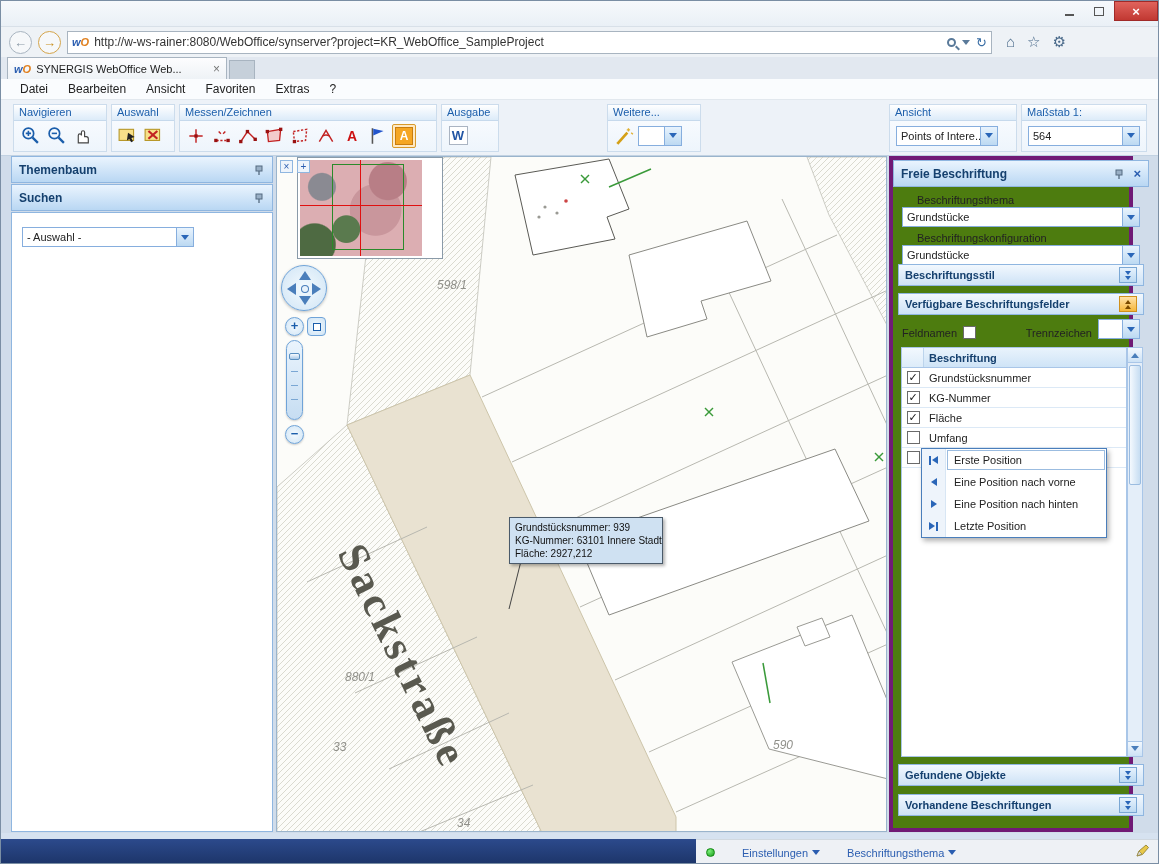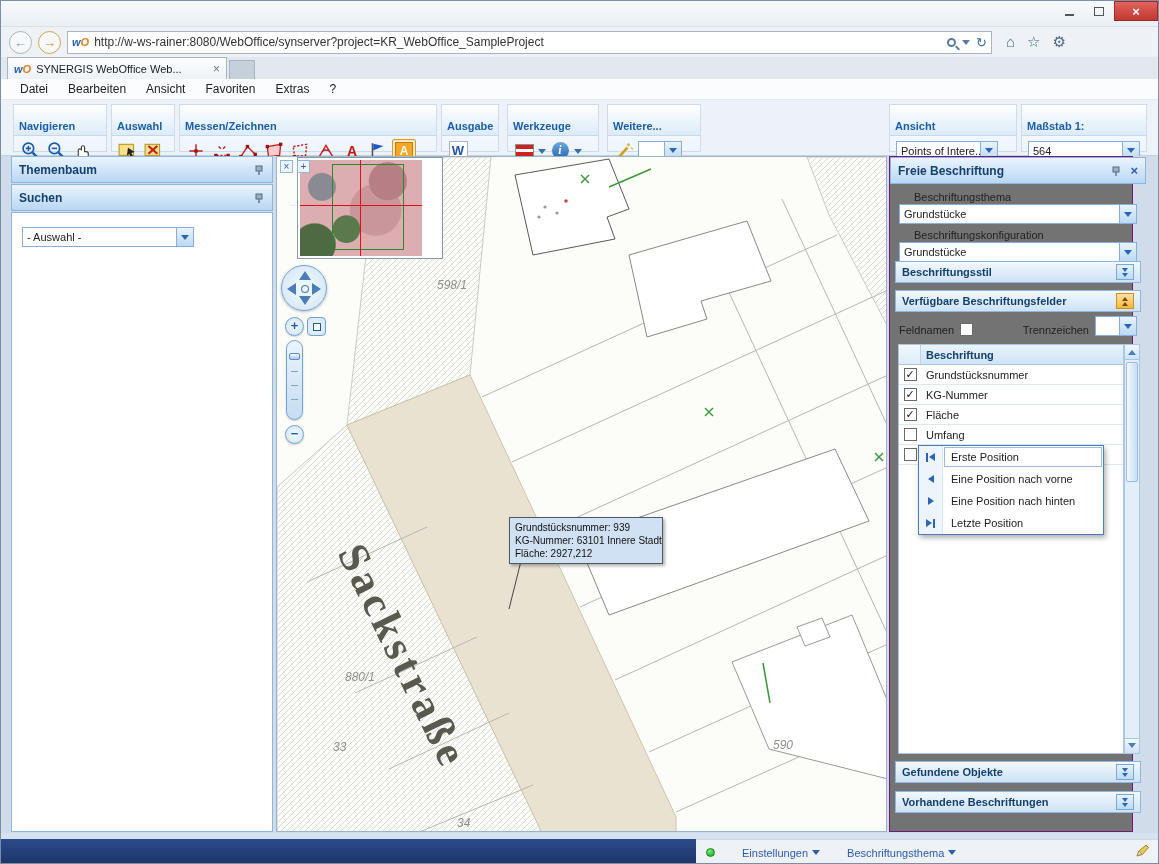--- a/index.html
+++ b/index.html
@@ -32,21 +32,21 @@
   .tab-title{flex:1;white-space:nowrap;overflow:hidden;text-overflow:ellipsis}
   .tab-close{color:#777;font-size:12px}
   .tab-stub{width:26px;height:19px;background:#c6d0da;border:1px solid #a8b4c0;border-bottom:none;margin-left:2px}
 
   .menubar{position:absolute;top:78px;left:0;width:100%;height:21px;background:#fafcfe;border-bottom:1px solid #e2e8ee;display:flex;align-items:center;padding-left:10px;gap:2px}
   .menu-item{font-size:12px;color:#222;padding:2px 9px}
 
   
   .toolbar{position:absolute;top:99px;left:0;width:100%;height:56px;background:#edf2f8;border-bottom:1px solid #c2d2e2}
   .tg{position:absolute;top:4px;height:48px;background:linear-gradient(#fcfdff,#eef5fc);border:1px solid #ccdcec}
-  .tgh{height:16px;font-size:11px;font-weight:bold;color:#1b5eab;padding:15px 5px;background:linear-gradient(#ffffff,#dcebf9);border-bottom:1px solid #c6d9ec;white-space:nowrap;overflow:hidden}
+  .tgh{height:16px;font-size:11px;font-weight:normal;color:#1b5eab;padding:1px 5px;background:linear-gradient(#ffffff,#dcebf9);border-bottom:1px solid #c6d9ec;white-space:nowrap;overflow:hidden}
   .tgb{display:flex;align-items:center;padding:2px 4px;gap:2px;height:29px}
   .tbtn{min-width:24px;height:24px;display:flex;align-items:center;justify-content:center;border:1px solid transparent;border-radius:2px}
   .tbtn.sel{border:1px solid #d89a2c;background:#ffe9c2}
   .car{width:0;height:0;border:4px solid transparent;border-top:5px solid #3a6ea5;margin-top:5px}
   .mg circle{fill:none;stroke:#1b5eab;stroke-width:1.6}
   .mg .h{stroke:#1b5eab;stroke-width:2.2}
   .mg .s{stroke:#1b5eab;stroke-width:1.5}
   .hand path{fill:#fff;stroke:#444;stroke-width:1.1}
   .mi{width:20px;height:20px}
   .mi .l{stroke:#c22222;fill:none;stroke-width:1.3}
@@ -102,21 +102,21 @@
   .cp.c{left:19px;top:19px;width:8px;height:8px;border:none;background:#e8f2fb;border-radius:50%;box-shadow:inset 0 0 0 1px #4a7ebb}
   .zbtn{width:19px;height:19px;border-radius:50%;background:radial-gradient(#f4fafe,#cfe4f5);border:1px solid #6fa3d8;color:#1b5eab;font-weight:bold;font-size:13px;line-height:16px;text-align:center;box-shadow:0 1px 2px rgba(0,0,0,.2)}
   .zrow{display:flex;gap:3px;margin:6px 0 4px 4px}
   .zsq{width:19px;height:19px;border-radius:4px;background:radial-gradient(#f4fafe,#cfe4f5);border:1px solid #6fa3d8;display:flex;align-items:center;justify-content:center}
   .zsq b{width:8px;height:8px;border:1px solid #1b5eab;background:#fff}
   .sliderpill{width:17px;height:80px;margin-left:5px;border-radius:9px;background:linear-gradient(#eaf4fd,#c6ddf2);border:1px solid #6fa3d8;position:relative;box-shadow:0 1px 2px rgba(0,0,0,.2)}
   .slhandle{position:absolute;left:2px;top:12px;width:11px;height:7px;background:linear-gradient(#f8fbff,#a9c9e8);border:1px solid #5a8fc0;border-radius:2px}
   .sltick{position:absolute;left:4px;top:30px;width:7px;height:1px;background:#7aa7d4}
   .minusbtn{margin:5px 0 0 4px}
 
-  .rpanel{position:absolute;left:888px;top:0;width:244px;height:676px;background:#737373;border:1px solid #701a75}
+  .rpanel{position:absolute;left:888px;top:0;width:244px;height:676px;background:#4d7c0f;border:4px solid #701a75}
   .rp-label{position:absolute;left:24px;font-size:11px;color:#222}
   .rp-select{position:absolute;left:9px;width:238px}
   .secbar{position:absolute;left:5px;width:246px;height:22px;background:linear-gradient(#f2f8fe,#cde2f6);border:1px solid #8fb6e0;display:flex;align-items:center;padding:0 6px;font-weight:bold;font-size:11px;color:#15406e}
   .chev{width:18px;height:16px;margin-left:auto;background:linear-gradient(#e6f2fd,#bcd9f2);border:1px solid #7aa7d4;display:flex;flex-direction:column;align-items:center;justify-content:center;gap:1px}
   .chev.orange{background:linear-gradient(#ffe2a8,#f5b73c);border-color:#d0901c}
   .tdn{width:0;height:0;border:3px solid transparent;border-top:4px solid #2a66b8;border-bottom:none}
   .tup{width:0;height:0;border:3px solid transparent;border-bottom:4px solid #7a4a00;border-top:none}
   .cb{width:13px;height:13px;border:1px solid #6a6a6a;background:#fff;font-size:11px;line-height:11px;text-align:center;color:#111}
   .fieldrow{position:absolute;left:9px;top:159px;width:238px;display:flex;align-items:flex-end;font-size:11px;color:#222;gap:6px}
   .listarea{position:absolute;left:8px;top:187px;width:226px;height:410px;border:1px solid #a9c6e8;background:#fff}
@@ -310,33 +310,20 @@
 
   <div class="tg" style="left:440px;width:58px">
     <div class="tgh">Ausgabe</div>
     <div class="tgb">
       <div class="tbtn">
         <span class="wicon">W</span>
       </div>
     </div>
   </div>
 
-  <div class="tg" style="left:506px;width:92px">
-    <div class="tgh">Werkzeuge</div>
-    <div class="tgb">
-      <div class="tbtn">
-          <span class="flagAT"></span>
-        </div>
-      <span class="car"></span>
-      <div class="tbtn">
-          <span class="iicon">i</span>
-        </div>
-      <span class="car"></span>
-    </div>
-  </div>
 
   <div class="tg" style="left:606px;width:94px">
     <div class="tgh">Weitere...</div>
     <div class="tgb">
       <div class="tbtn">
         <svg class="mi" viewBox="0 0 18 18">
             <path d="M3 16L12 6" stroke="#d4a017" stroke-width="2.4" fill="none"></path>
             <path d="M13 2v3M11.5 3.5h3M15.5 6l1.5 1.5" stroke="#e0b030" stroke-width="1.2" fill="none"></path>
           </svg>
       </div>

